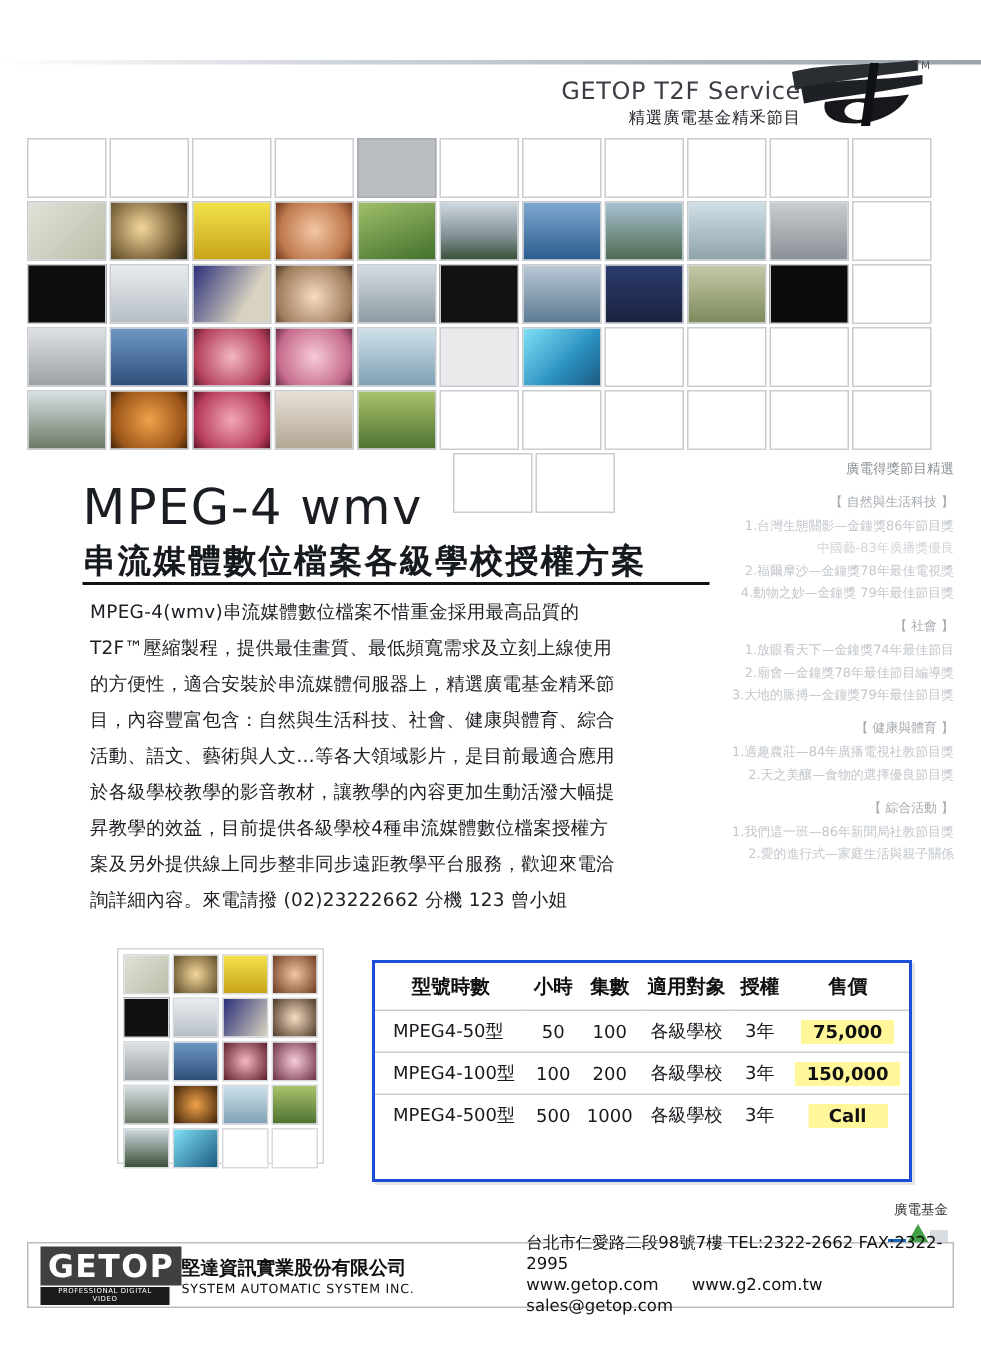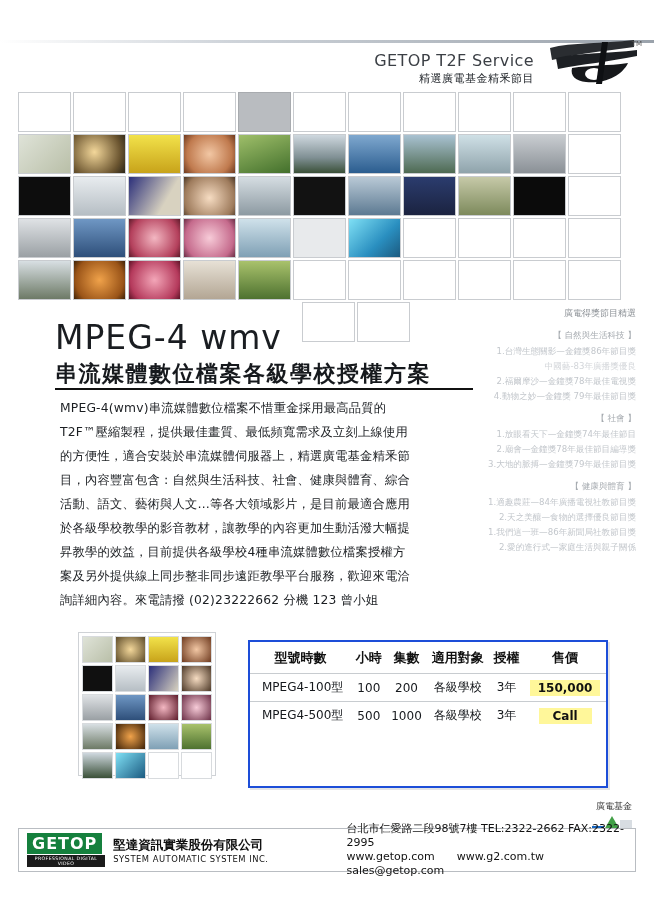--- a/index.html
+++ b/index.html
@@ -42,21 +42,21 @@
     color: #3b3f45;
     letter-spacing: 0.4px;
   }
   .header-line2 {
     font-size: 11px;
     color: #23272c;
     letter-spacing: 0.5px;
   }
   .logo-t2f {
     position: absolute;
-    right: 12px;
+    right: 34px;
     top: 38px;
     width: 100px;
     height: 48px;
   }
   .logo-t2f .tm {
     position: absolute;
     right: 0; top: 2px;
     font-size: 7px;
     color: #555;
   }
@@ -238,23 +238,23 @@
   .footer-inner {
     display: flex;
     align-items: center;
     height: 100%;
     padding-left: 8px;
   }
   .getop-logo {
     width: 86px;
   }
   .getop-word {
-    background: #15803d;
+    background: #404040;
     color: #ffffff;
-    font-size: 16px;
+    font-size: 21px;
     font-weight: bold;
     letter-spacing: 1px;
     padding: 1px 5px;
     display: inline-block;
   }
   .getop-sub {
     background: #1b1b1b;
     color: #ffffff;
     font-size: 4.6px;
     letter-spacing: 0.4px;
@@ -403,20 +403,21 @@
 
   <div class="cat">【 社會 】</div>
   <div class="item">1.放眼看天下—金鐘獎74年最佳節目</div>
   <div class="item">2.廟會—金鐘獎78年最佳節目編導獎</div>
   <div class="item">3.大地的脈搏—金鐘獎79年最佳節目獎</div>
 
   <div class="cat">【 健康與體育 】</div>
   <div class="item">1.適趣農莊—84年廣播電視社教節目獎</div>
   <div class="item">2.天之美釀—食物的選擇優良節目獎</div>
 
+  <div class="cat">【 綜合活動 】</div>
   <div class="item">1.我們這一班—86年新聞局社教節目獎</div>
   <div class="item">2.愛的進行式—家庭生活與親子關係</div>
 </div>
 
 <div class="minisheet">
   <div class="mini-row">
     <div class="mini-cell" style="background:linear-gradient(135deg,#dfe3d8,#b9bfa8);"></div>
     <div class="mini-cell" style="background:radial-gradient(circle,#f3d79a,#5c4a28);"></div>
     <div class="mini-cell" style="background:linear-gradient(180deg,#f2e24a,#c8a31a);"></div>
     <div class="mini-cell" style="background:radial-gradient(circle,#f2c7a4,#6e3a1f);"></div>
@@ -453,20 +454,28 @@
       <tr>
         <th>型號時數</th>
         <th>小時</th>
         <th>集數</th>
         <th>適用對象</th>
         <th>授權</th>
         <th>售價</th>
       </tr>
     </thead>
     <tbody>
+      <tr>
+        <td class="model">MPEG4-50型</td>
+        <td>50</td>
+        <td>100</td>
+        <td>各級學校</td>
+        <td>3年</td>
+        <td><span class="hl price-cell">75,000</span></td>
+      </tr>
       <tr>
         <td class="model">MPEG4-100型</td>
         <td>100</td>
         <td>200</td>
         <td>各級學校</td>
         <td>3年</td>
         <td><span class="hl price-cell">150,000</span></td>
       </tr>
       <tr>
         <td class="model">MPEG4-500型</td>

